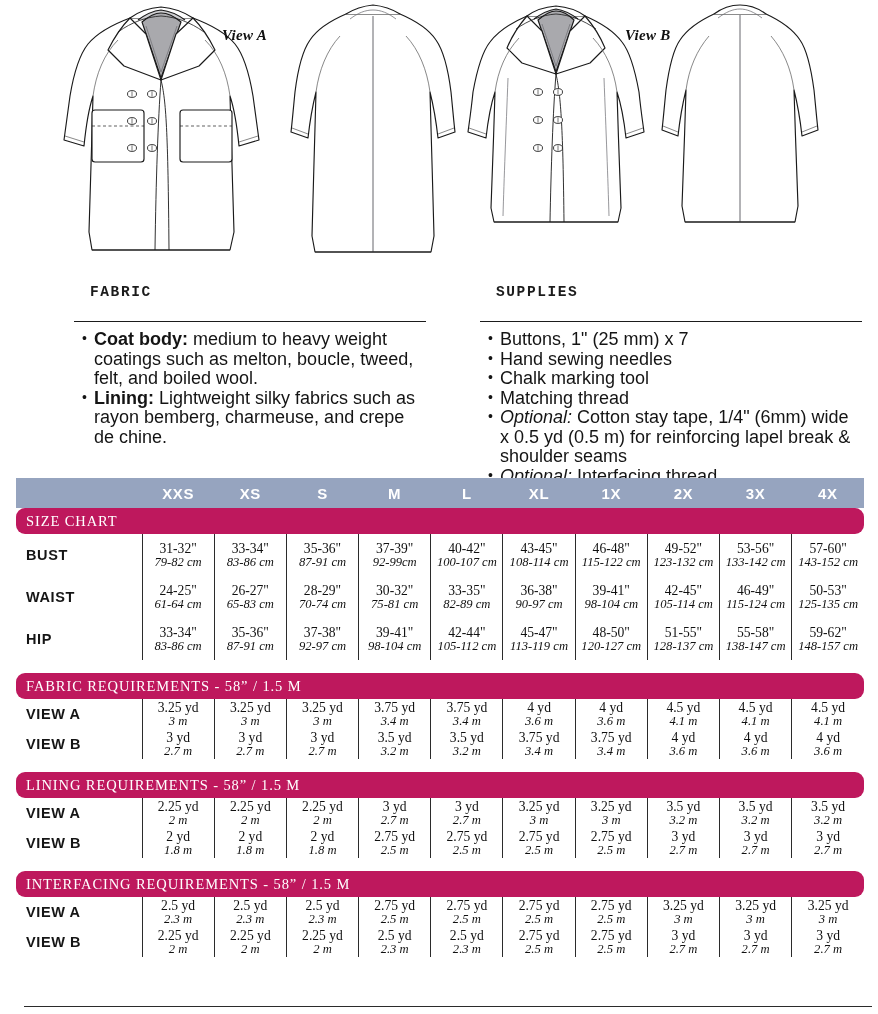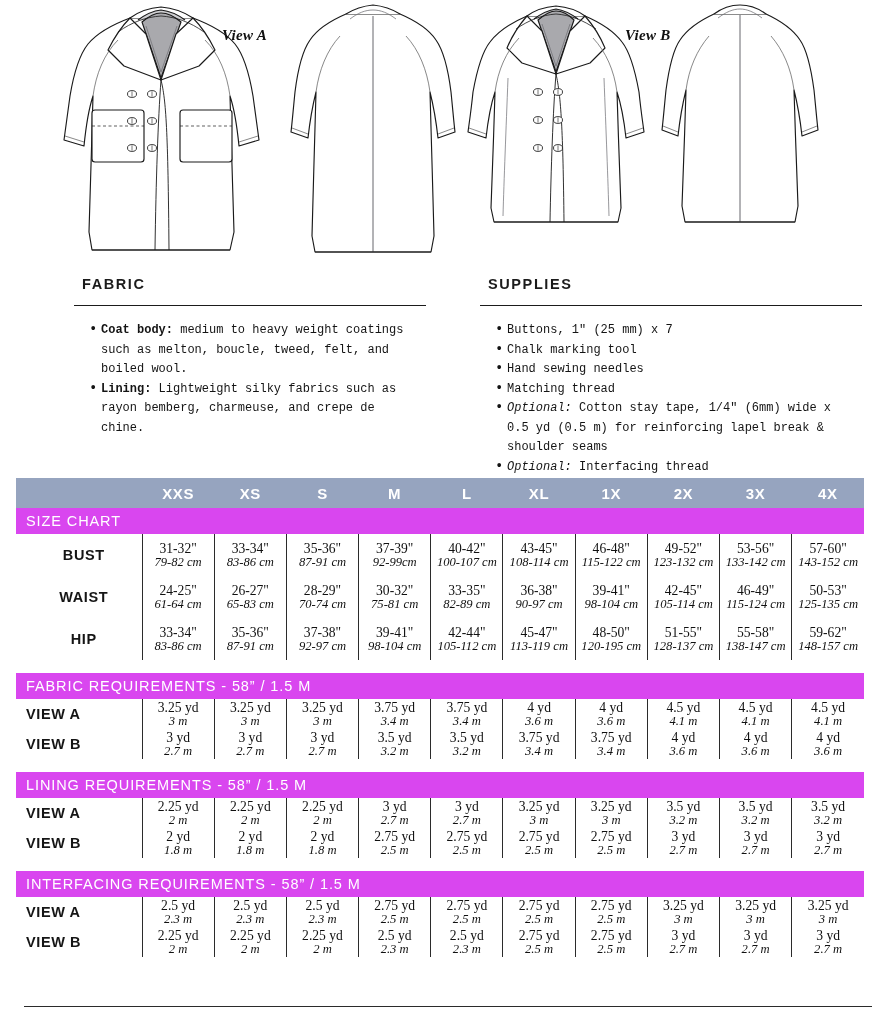--- a/index.html
+++ b/index.html
@@ -40,38 +40,38 @@
   #info-row {
     position: absolute;
     left: 0; top: 268px;
     width: 878px; height: 190px;
   }
   .info-col { position: absolute; top: 0; }
   #fabric-col  { left: 74px;  width: 352px; }
   #supplies-col{ left: 480px; width: 382px; }
 
   .info-heading {
-    font-family: Liberation Sans, sans-serif;
+    font-family: Liberation Mono, monospace;
     font-size: 14.5px;
     font-weight: bold;
     letter-spacing: 1.6px;
     color: #1b1b1b;
     padding-bottom: 5px;
-    margin: 8px;
+    margin: 16px;
   }
   .info-rule {
     border-bottom: 1.6px solid #1b1b1b;
     margin-bottom: 7px;
   }
   .info-list {
     list-style: none;
-    margin: 15px;
+    margin: 8px;
     padding: 0;
-    font-family: Liberation Mono, monospace;
-    font-size: 12px;
+    font-family: Liberation Sans, sans-serif;
+    font-size: 18px;
     line-height: 19.5px;
     color: #141414;
   }
   .info-list li {
     position: relative;
     padding-left: 12px;
     margin-bottom: 0px;
   }
   .info-list li::before {
     content: "\2022";
@@ -112,30 +112,31 @@
     font-size: 15px;
     font-weight: bold;
     letter-spacing: 0.6px;
     height: 30px;
     vertical-align: middle;
   }
   .size-head-blank { background: #96a4bf; }
 
   
   .section-bar {
-    background: #d946ef;
+    background: #be185d;
     color: #ffffff;
-    font-family: Liberation Sans, sans-serif;
+    font-family: Liberation Serif, serif;
     font-size: 14.5px;
     font-weight: 500;
     letter-spacing: 0.9px;
     height: 26px;
     padding-left: 10px !important;
     vertical-align: middle;
     text-align: left;
+    border-radius: 9px;
   }
 
   
   .spacer-row td { height: 13px; background: #ffffff; }
 
   
   .row-label {
     font-family: "Liberation Sans", sans-serif;
     font-size: 14.5px;
     font-weight: bold;
@@ -157,21 +158,21 @@
   .imp {
     display: block;
     font-size: 13.6px;
     font-style: normal;
   }
   .met {
     display: block;
     font-size: 12.6px;
     font-style: italic;
   }
-  tr.measure-row td { height: 42px; text-align: center; }
+  tr.measure-row td { height: 42px; }
   tr.req-row td { height: 30px; }
 
   
   #bottom-rule {
     position: absolute;
     left: 24px;
     top: 1006px;
     width: 848px;
     border-bottom: 1.4px solid #2b2b2b;
   }
@@ -338,22 +339,22 @@
         <li><span class="lbl-bold">Coat body:</span><span> medium to heavy weight coatings such as melton, boucle, tweed, felt, and boiled wool.</span></li>
         <li><span class="lbl-bold">Lining:</span><span> Lightweight silky fabrics such as rayon bemberg, charmeuse, and crepe de chine.</span></li>
       </ul>
   </div>
 
   <div class="info-col" id="supplies-col">
     <div class="info-heading">SUPPLIES</div>
     <div class="info-rule"></div>
     <ul class="info-list" id="supplies-list">
         <li><span>Buttons, 1" (25 mm) x 7</span></li>
+        <li><span>Hand sewing needles</span></li>
         <li><span>Chalk marking tool</span></li>
-        <li><span>Hand sewing needles</span></li>
         <li><span>Matching thread</span></li>
         <li><span class="lbl-ital">Optional:</span><span> Cotton stay tape, 1/4" (6mm) wide x 0.5 yd (0.5 m) for reinforcing lapel break &amp; shoulder seams</span></li>
         <li><span class="lbl-ital">Optional:</span><span> Interfacing thread</span></li>
       </ul>
   </div>
 </div>
 
 <div id="chart">
   <table class="sizechart">
     <colgroup id="chart-colgroup">
@@ -495,21 +496,21 @@
           <td class="data-cell">
             <span class="imp">42-44"</span>
             <span class="met">105-112 cm</span>
           </td>
           <td class="data-cell">
             <span class="imp">45-47"</span>
             <span class="met">113-119 cm</span>
           </td>
           <td class="data-cell">
             <span class="imp">48-50"</span>
-            <span class="met">120-195 cm</span>
+            <span class="met">120-127 cm</span>
           </td>
           <td class="data-cell">
             <span class="imp">51-55"</span>
             <span class="met">128-137 cm</span>
           </td>
           <td class="data-cell">
             <span class="imp">55-58"</span>
             <span class="met">138-147 cm</span>
           </td>
           <td class="data-cell">

